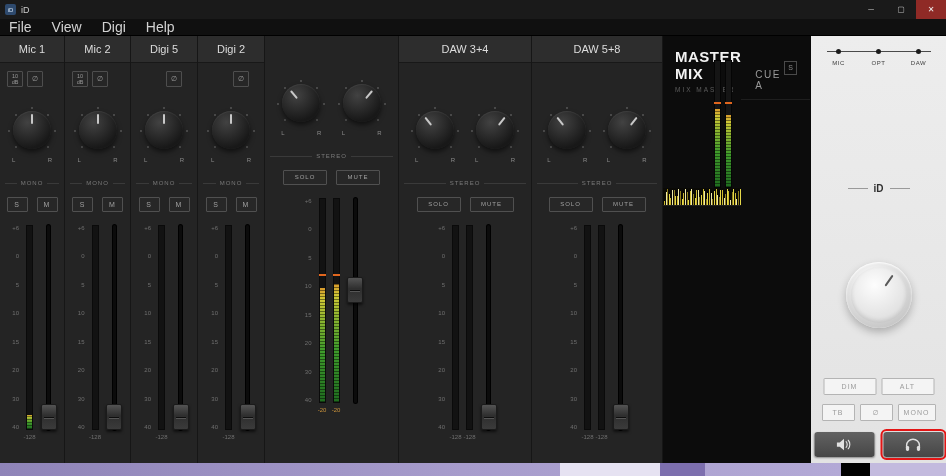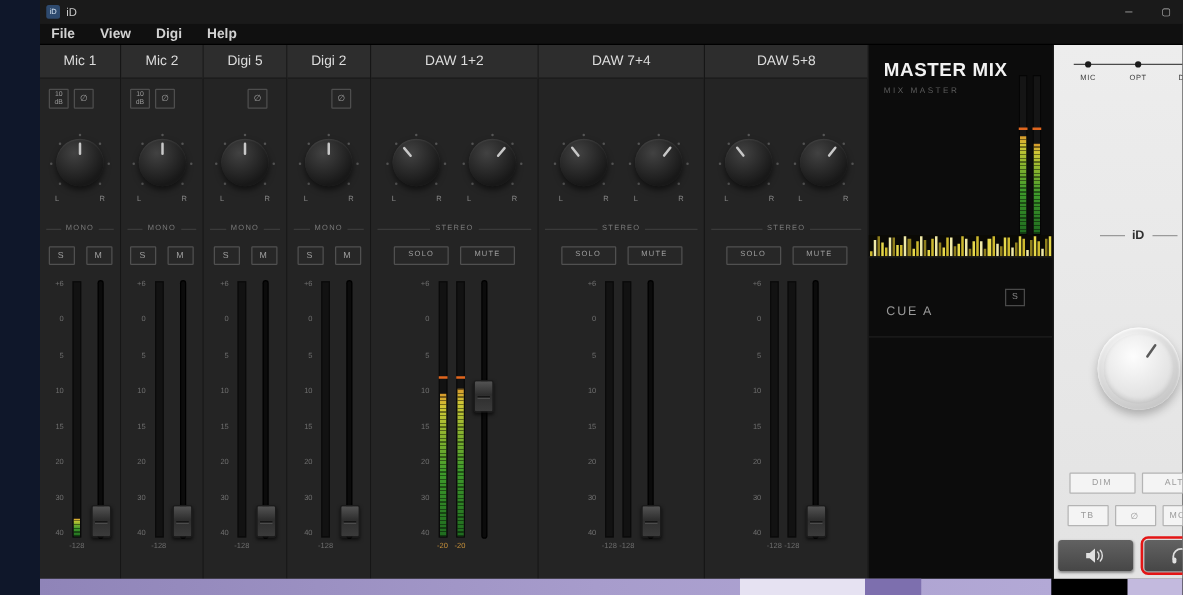--- a/index.html
+++ b/index.html
@@ -1,31 +1,31 @@
 <!DOCTYPE html>
 <html><head>
 <meta charset="utf-8">
 <style>
   *{margin:0;padding:0;box-sizing:border-box;}
   html,body{width:946px;height:476px;overflow:hidden;}
   body{font-family:"Liberation Sans",sans-serif;background:#000;}
-  .screen{width:841px;height:476px;position:relative;background:#0f172a;padding-left:32px;}
+  .screen{width:841px;height:476px;position:relative;background:#ffffff;}
   .window{width:946px;height:463px;display:flex;flex-direction:column;background:#242424;}
 
   
   .titlebar{height:19px;background:#1a1a1a;display:flex;align-items:center;padding-left:5px;flex:0 0 19px;}
   .app-icon{width:11px;height:11px;background:#2e4a6e;color:#d6e4f2;font-size:6px;display:flex;align-items:center;justify-content:center;border-radius:2px;margin-right:5px;}
   .title{color:#cccccc;font-size:9px;}
   .win-controls{margin-left:auto;display:flex;height:100%;}
   .wc{width:30px;height:100%;display:flex;align-items:center;justify-content:center;color:#bbbbbb;font-size:8px;cursor:default;}
   .wc.close{background:#8f2a26;color:#eeeeee;}
 
   
   .menubar{height:17px;background:#101010;display:flex;align-items:center;gap:20px;padding-left:9px;flex:0 0 17px;border-bottom:1px solid #000;}
-  .menu-item{color:#d2d2d2;font-size:11px;font-weight:bold;}
+  .menu-item{color:#d2d2d2;font-size:14px;}
 
   .mixer{flex:1;display:flex;min-height:0;}
 
   
   .strips{display:flex;background:#242424;}
   .strip{position:relative;border-right:1px solid #161616;display:flex;flex-direction:column;background:#242424;}
   .ch-header{height:27px;background:#2d2d2d;border-bottom:1px solid #181818;display:flex;align-items:center;justify-content:center;color:#dcdcdc;font-size:11px;}
   .ch-ctrl{height:32px;display:flex;align-items:center;gap:4px;}
   .align-left{justify-content:flex-start;padding-left:7px;}
   .align-right{justify-content:flex-end;padding-right:15px;}
@@ -55,21 +55,21 @@
   .meter-fill{position:absolute;bottom:0;left:0;right:0;background:linear-gradient(to top,#1f6b1f 0%,#3f9b2b 45%,#8cb42f 72%,#cfc836 90%,#d89a2c 100%);}
   .meter-fill::after{content:'';position:absolute;inset:0;background:repeating-linear-gradient(0deg,rgba(0,0,0,.45) 0 1px,transparent 1px 3px);}
   .peak{position:absolute;left:-1px;right:-1px;height:2px;background:#e0661e;}
   .readout{position:absolute;bottom:-11px;left:50%;transform:translateX(-50%);font-size:6px;color:#6f6f6f;white-space:nowrap;}
   .fader-col{position:relative;width:17px;height:205px;}
   .ftrack{position:absolute;left:50%;top:0;bottom:0;width:3px;margin-left:-1.5px;background:#0b0b0b;border-radius:2px;box-shadow:0 0 0 1px #000;}
   .fcap{position:absolute;left:50%;transform:translateX(-50%);width:16px;height:26px;background:linear-gradient(#545454,#2e2e2e 45%,#3b3b3b);border-radius:2px;box-shadow:0 2px 3px rgba(0,0,0,.6);border:1px solid #1b1b1b;}
   .fcap::after{content:'';position:absolute;left:2px;right:2px;top:12px;height:1px;background:#0e0e0e;box-shadow:0 1px 0 rgba(255,255,255,.18);}
 
   
-  .master{width:147px;flex:0 0 147px;background:#0c0c0c;display:flex;flex-direction:column;}
+  .master{width:147px;flex:0 0 147px;background:#0c0c0c;display:flex;flex-direction:row;}
   .master-top{position:relative;height:170px;border-bottom:1px solid #1f1f1f;padding:12px 0 0 12px;}
   .m-title{color:#f2f2f2;font-size:15px;font-weight:bold;letter-spacing:.5px;}
   .m-sub{color:#5c5c5c;font-size:6.5px;letter-spacing:2px;margin-top:4px;}
   .m-meters{position:absolute;top:24px;right:9px;display:flex;gap:4px;}
   .mmeter{position:relative;width:7px;height:128px;background:#151515;border:1px solid #050505;}
   .spectrum{position:absolute;left:0;right:0;bottom:0;height:17px;background:#0a0905;display:flex;align-items:flex-end;gap:1px;padding:0 1px;overflow:hidden;}
   .spectrum i{flex:1;display:block;}
   .cue-row{height:64px;border-bottom:1px solid #1e1e1e;display:flex;align-items:center;padding:0 22px 0 14px;}
   .cue-name{color:#9a9a9a;font-size:10px;letter-spacing:1.5px;margin-top:24px;}
   .cue-s{margin-left:auto;width:16px;height:14px;border:1px solid #4a4a4a;color:#8a8a8a;font-size:7px;display:flex;align-items:center;justify-content:center;}
@@ -321,23 +321,20 @@
 
       <div class="readout">-128</div>
     </div>
       <div class="fader-col">
         <div class="ftrack"></div>
         <div class="fcap" style="top:179px"></div>
       </div>
     </div>
           </div>
           <div class="strip stereo" style="width: 134px;">
-    <div class="ch-header">
-              <span>DAW 1+2</span>
-            </div>
     <div class="ch-ctrl align-none"></div>
     <div class="ch-knobs">
     <div class="knob">
       <div class="kticks"></div>
       <div class="kbody">
         <div class="kind" style="transform:translateX(-50%) rotate(-40deg)"></div>
       </div>
       <span class="pl l">L</span>
       <span class="pl r">R</span>
     </div>
@@ -382,21 +379,21 @@
       <div class="readout" style="color:#c9923a">-20</div>
     </div>
       <div class="fader-col">
         <div class="ftrack"></div>
         <div class="fcap" style="top:79px"></div>
       </div>
     </div>
           </div>
           <div class="strip stereo" style="width: 133px;">
     <div class="ch-header">
-              <span>DAW 7+4</span>
+              <span>DAW 3+4</span>
             </div>
     <div class="ch-ctrl align-none"></div>
     <div class="ch-knobs">
     <div class="knob">
       <div class="kticks"></div>
       <div class="kbody">
         <div class="kind" style="transform:translateX(-50%) rotate(-38deg)"></div>
       </div>
       <span class="pl l">L</span>
       <span class="pl r">R</span>

